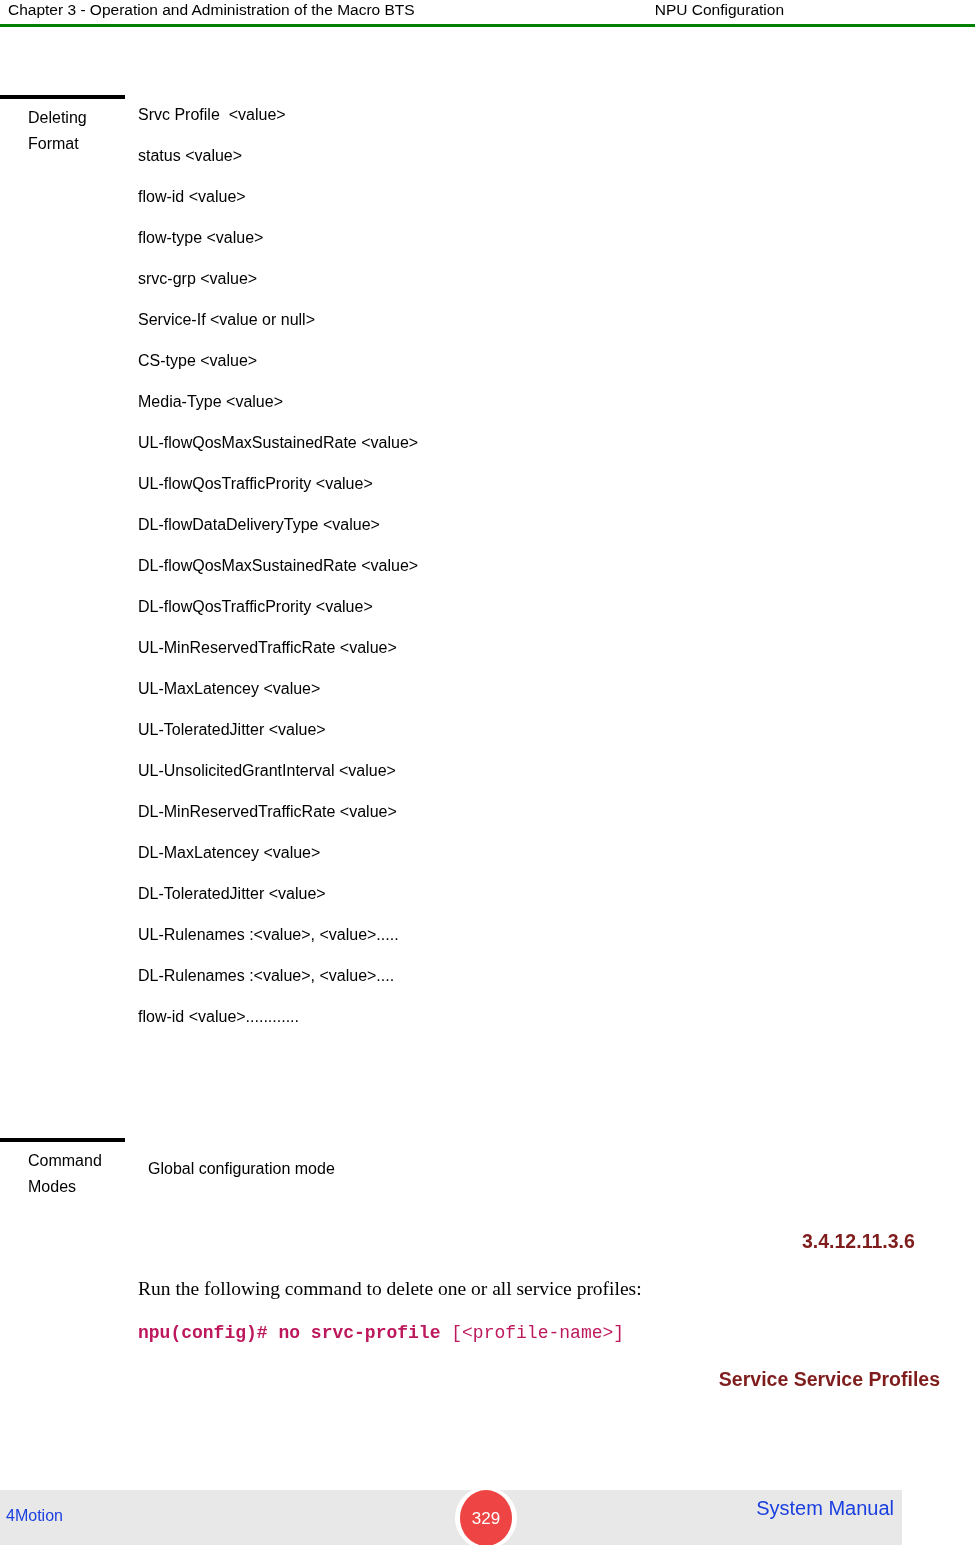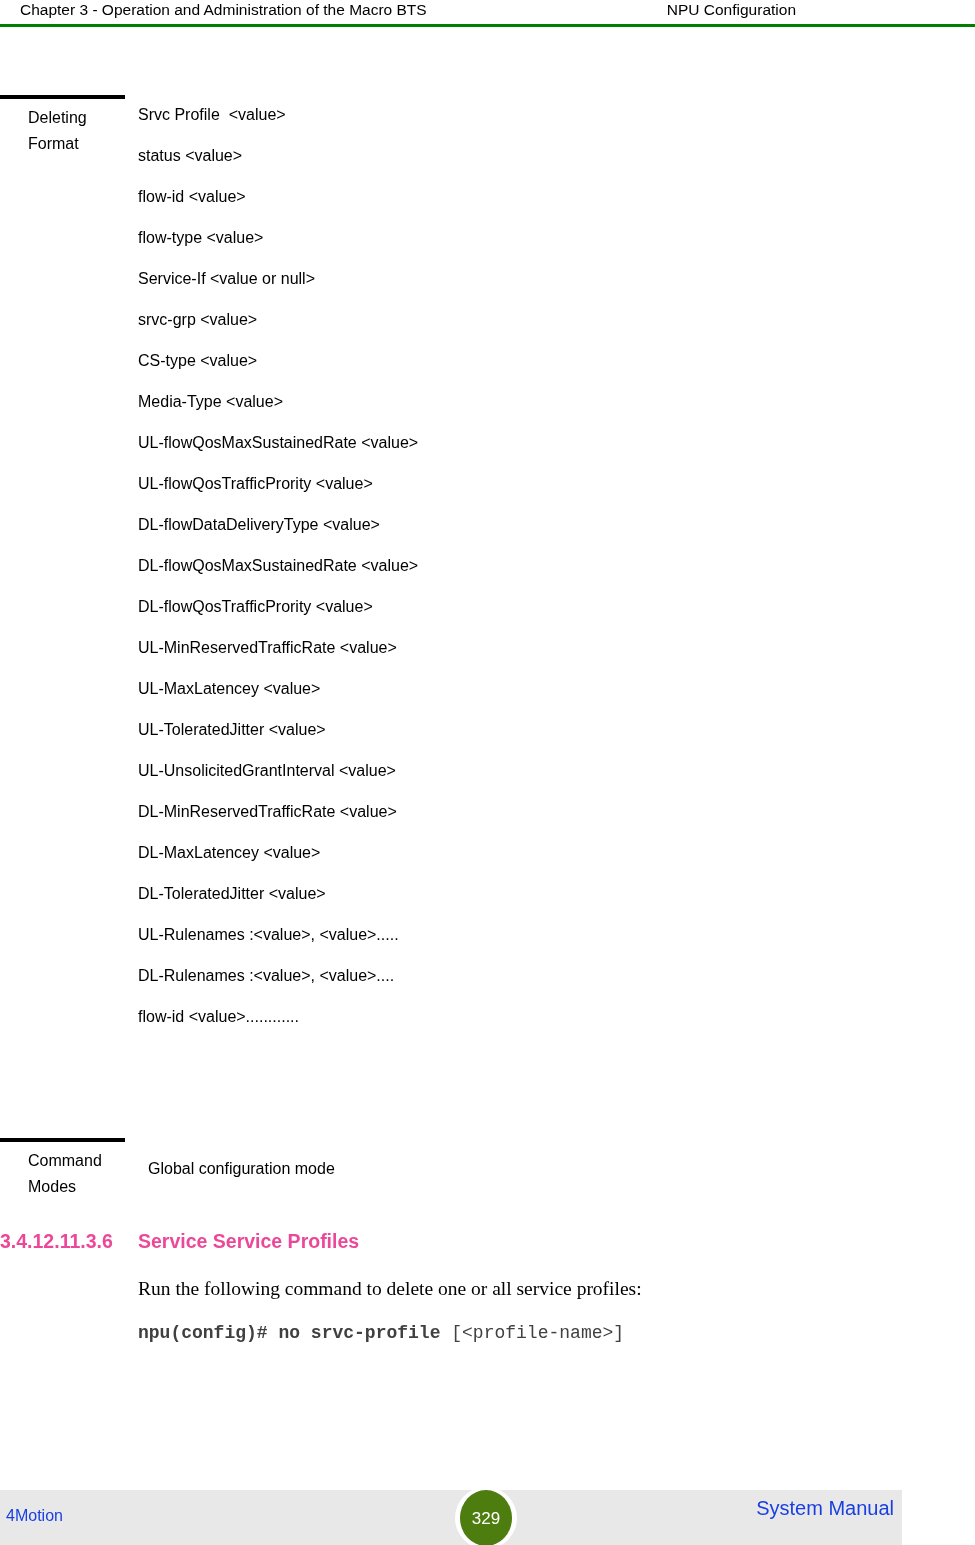--- a/index.html
+++ b/index.html
@@ -13,21 +13,21 @@
     position: relative;
     font-family: "Liberation Sans", sans-serif;
     color: #000000;
     overflow: hidden;
   }
 
   
   .page-header {
     position: absolute;
     top: 0;
-    left: 12px;
+    left: 0;
     width: 792px;
     height: 24px;
     display: flex;
     align-items: flex-start;
     justify-content: space-between;
     padding: 0 8px;
     box-sizing: border-box;
     gap: 15px;
   }
   .header-left,
@@ -99,25 +99,26 @@
   #command-modes-row  { top: 1138px; }
 
   
   .section-heading {
     position: absolute;
     left: 0;
     top: 1228px;
     width: 940px;
     display: flex;
     align-items: flex-end;
-    color: #ec4899;
+    color: #7f1d1d;
     font-size: 19.5px;
     font-weight: bold;
     line-height: 26px;
     white-space: nowrap;
+    flex-direction: column;
   }
   .section-heading .sec-num {
     width: 138px;
     flex: 0 0 138px;
   }
   .section-heading .sec-title { flex: 1 1 auto; }
 
   
   .body-para {
     position: absolute;
@@ -133,21 +134,21 @@
 
   
   .cli-line {
     position: absolute;
     left: 138px;
     top: 1320px;
     width: 790px;
     font-family: "Liberation Mono", monospace;
     font-size: 18px;
     line-height: 26px;
-    color: #404040;
+    color: #be185d;
     white-space: pre;
   }
   .cli-line .cli-strong { font-weight: bold; }
   .cli-line .cli-arg { font-weight: normal; }
 
   
   .page-footer {
     position: absolute;
     left: 0;
     top: 1490px;
@@ -182,21 +183,21 @@
     border-radius: 50%;
     background: #ffffff;
     display: flex;
     align-items: center;
     justify-content: center;
   }
   .footer-page-badge .disc {
     width: 52px;
     height: 56px;
     border-radius: 50%;
-    background: #4d7c0f;
+    background: #ef4444;
     display: flex;
     align-items: center;
     justify-content: center;
   }
   .footer-page-badge .num {
     color: #ffffff;
     font-size: 17px;
     line-height: 17px;
     font-family: "Liberation Sans", sans-serif;
   }
@@ -214,22 +215,22 @@
   <div class="rule"></div>
   <div class="spec-label">
     <span class="lbl-line">Deleting</span>
     <span class="lbl-line">Format</span>
   </div>
   <div class="spec-body">
     <p class="fmt-line">Srvc Profile  &lt;value&gt;</p>
     <p class="fmt-line">status &lt;value&gt;</p>
     <p class="fmt-line">flow-id &lt;value&gt;</p>
     <p class="fmt-line">flow-type &lt;value&gt;</p>
+    <p class="fmt-line">srvc-grp &lt;value&gt;</p>
     <p class="fmt-line">Service-If &lt;value or null&gt;</p>
-    <p class="fmt-line">srvc-grp &lt;value&gt;</p>
     <p class="fmt-line">CS-type &lt;value&gt;</p>
     <p class="fmt-line">Media-Type &lt;value&gt;</p>
     <p class="fmt-line">UL-flowQosMaxSustainedRate &lt;value&gt;</p>
     <p class="fmt-line">UL-flowQosTrafficPrority &lt;value&gt;</p>
     <p class="fmt-line">DL-flowDataDeliveryType &lt;value&gt;</p>
     <p class="fmt-line">DL-flowQosMaxSustainedRate &lt;value&gt;</p>
     <p class="fmt-line">DL-flowQosTrafficPrority &lt;value&gt;</p>
     <p class="fmt-line">UL-MinReservedTrafficRate &lt;value&gt;</p>
     <p class="fmt-line">UL-MaxLatencey &lt;value&gt;</p>
     <p class="fmt-line">UL-ToleratedJitter &lt;value&gt;</p>

